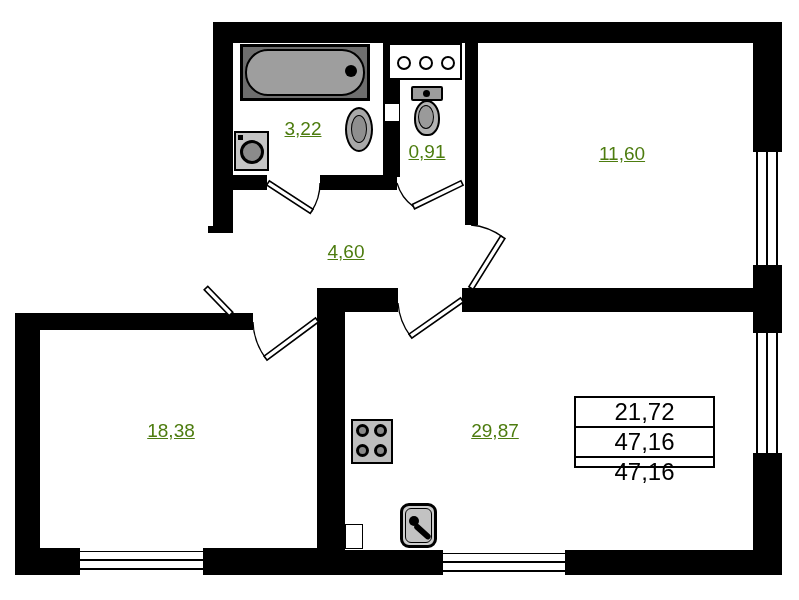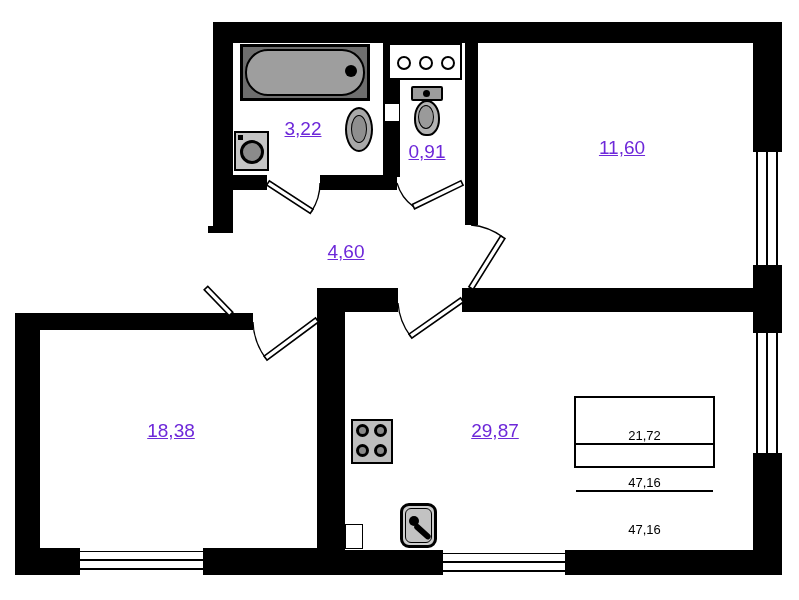--- a/index.html
+++ b/index.html
@@ -6,21 +6,21 @@
   html,body{margin:0;padding:0;background:#fff;}
   #plan{position:relative;width:799px;height:600px;background:#fff;overflow:hidden;
         font-family:"Liberation Sans",sans-serif;color:#000;}
   .wall{position:absolute;background:#000;}
   .window-v{position:absolute;background:linear-gradient(90deg,
       #fff 0 11%, #000 11% 18%, #fff 18% 45%, #000 45% 52%, #fff 52% 80%, #000 80% 87%, #fff 87% 100%);}
   .window-h{position:absolute;background:linear-gradient(180deg,
       #fff 0 11%, #000 11% 18%, #fff 18% 45%, #000 45% 52%, #fff 52% 80%, #000 80% 87%, #fff 87% 100%);}
   .notch{position:absolute;background:#fff;}
   .room-label{position:absolute;transform:translateX(-50%);font-size:19px;line-height:20px;
-      text-decoration:underline;white-space:nowrap;color:#6d28d9;text-align:center;}
+      text-decoration:underline;white-space:nowrap;color:#4d7c0f;text-align:center;}
   .door-layer{position:absolute;left:0;top:0;pointer-events:none;}
   .leaf{fill:#fff;stroke:#000;stroke-width:1.6;}
   .arc{fill:none;stroke:#000;stroke-width:1.3;}
   
   .bathtub{position:absolute;left:240px;top:44px;width:124px;height:51px;border:3px solid #000;background:#6e6e6e;}
   .bathtub-inner{position:absolute;left:2px;top:2px;right:2px;bottom:2px;background:#9e9e9e;border:2px solid #000;border-radius:23px;}
   .bathtub-drain{position:absolute;right:10px;top:18px;width:12px;height:12px;background:#000;border-radius:50%;}
   .washer{position:absolute;left:234px;top:131px;width:31px;height:36px;border:2.5px solid #000;background:#c4c4c4;}
   .washer-drum{position:absolute;left:4px;top:7px;width:18px;height:18px;border:3px solid #000;border-radius:50%;background:#8b8b8b;}
   .washer-dot{position:absolute;left:2px;top:2px;width:5px;height:5px;background:#000;}
@@ -37,21 +37,21 @@
   .ksink{position:absolute;left:400px;top:503px;width:31px;height:39px;border:3px solid #000;border-radius:9px;background:#cdcdcd;}
   .ksink-inner{position:absolute;left:2px;top:2px;right:2px;bottom:2px;border:1.5px solid #000;border-radius:6px;background:#c2c2c2;}
   .ksink-knob{position:absolute;left:6px;top:10px;width:10px;height:10px;background:#000;border-radius:50%;}
   .ksink-handle{position:absolute;left:12px;top:16px;width:20px;height:6px;background:#000;border-radius:3px;
       transform:rotate(42deg);transform-origin:left center;}
   
   .info-table{position:absolute;left:574px;top:396px;width:137px;height:68px;border:2px solid #000;background:#fff;display:flex;}
   .info-unit{width:53px;border-right:2px solid #000;display:flex;align-items:center;justify-content:center;
       font-size:30px;letter-spacing:1px;}
   .info-rows{flex:1;display:flex;flex-direction:column;}
-  .info-row{flex:1;display:flex;align-items:center;justify-content:center;font-size:13px;border-bottom:2px solid #000;margin-top:30px;}
+  .info-row{flex:1;display:flex;align-items:center;justify-content:center;font-size:24px;border-bottom:2px solid #000;}
   .info-row:last-child{border-bottom:none;}
 </style>
 </head>
 <body>
 
 <div id="plan">
 
   <div class="wall" style="left:213px;top:22px;width:569px;height:21px;"></div>
   <div class="wall" style="left:213px;top:43px;width:20px;height:190px;"></div>
   <div class="wall" style="left:208px;top:226px;width:25px;height:7px;"></div>
@@ -148,21 +148,21 @@
     </g>
     <g>
       <g transform="rotate(-44 231 314)">
           <rect class="leaf" x="228.5" y="278" width="5" height="36"></rect>
         </g>
     </g>
   </svg>
 
   <span class="room-label" style="left:303px;top:119px;">3,22</span>
   <span class="room-label" style="left:427px;top:142px;">0,91</span>
-  <span class="room-label" style="left:622px;top:138px;">11,60</span>
+  <span class="room-label" style="left:622px;top:144px;">11,60</span>
   <span class="room-label" style="left:346px;top:242px;">4,60</span>
   <span class="room-label" style="left:171px;top:421px;">18,38</span>
   <span class="room-label" style="left:495px;top:421px;">29,87</span>
 
   <div class="info-table">
     <div class="info-rows">
       <div class="info-row">21,72</div>
       <div class="info-row">47,16</div>
       <div class="info-row">47,16</div>
     </div>

